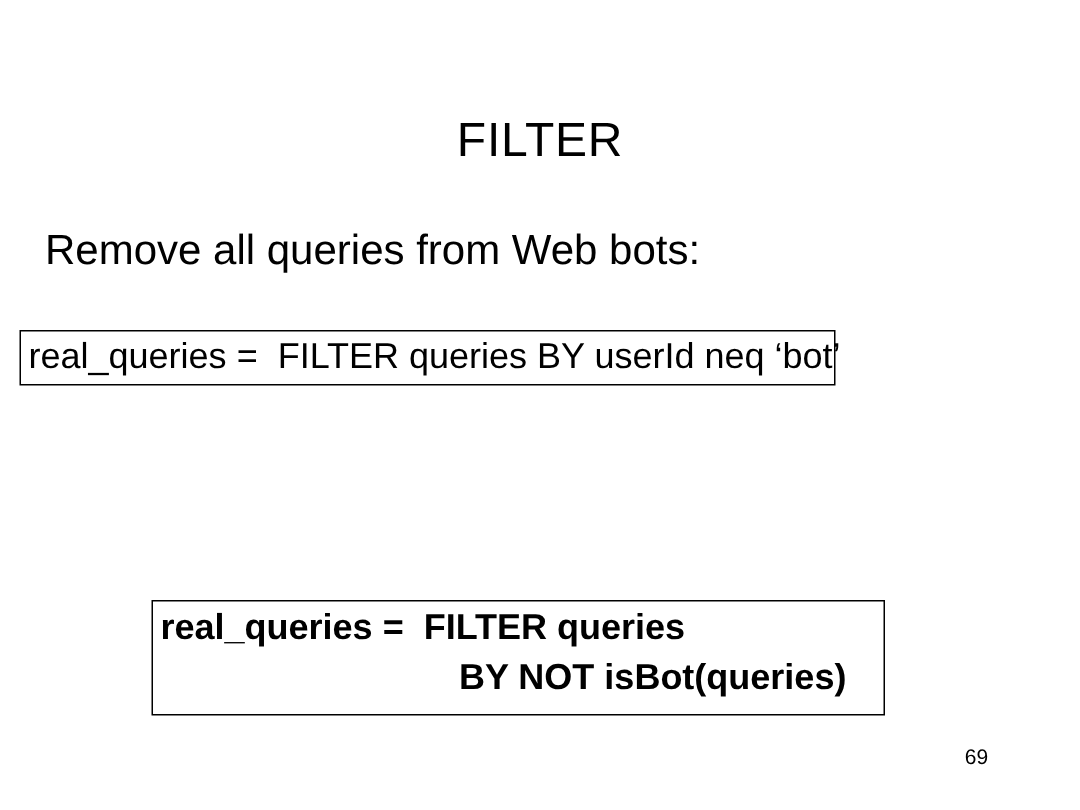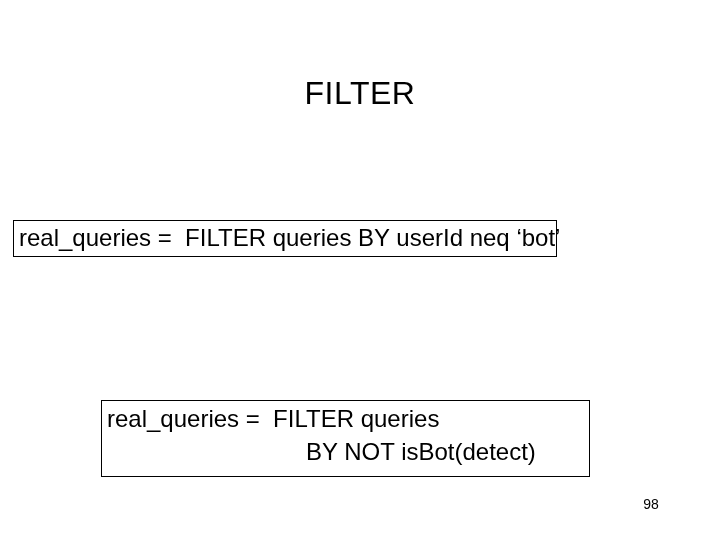--- a/index.html
+++ b/index.html
@@ -90,21 +90,21 @@
     box-sizing: border-box;
     border: 1.5px solid #000000;
     background: #ffffff;
   }
   .code-box-two .code-line {
     position: absolute;
     left: 5px;
     font-size: 24px;
     line-height: 30px;
     white-space: pre;
-    font-weight: 400;
+    font-weight: 700;
   }
   .code-box-two .code-line-1 { top: 3px; }
   .code-box-two .code-line-2 { top: 36px; left: 204px; }
 
   
   .page-number {
     position: absolute;
     left: 636px;
     top: 495px;
     width: 30px;
@@ -114,26 +114,27 @@
     white-space: pre;
   }
 </style>
 </head>
 <body>
 
 <div class="slide">
 
   <div class="slide-title">FILTER</div>
 
+  <div class="bullet-one">Remove all queries from Web bots:</div>
 
   <div class="code-box-one">
     <div class="code-line">real_queries =  FILTER queries BY userId neq ‘bot’</div>
   </div>
 
 
   <div class="code-box-two">
     <div class="code-line code-line-1">real_queries =  FILTER queries</div>
-    <div class="code-line code-line-2">BY NOT isBot(detect)</div>
+    <div class="code-line code-line-2">BY NOT isBot(queries)</div>
   </div>
 
-  <div class="page-number">98</div>
+  <div class="page-number">69</div>
 
 </div>
 
 </body></html>

